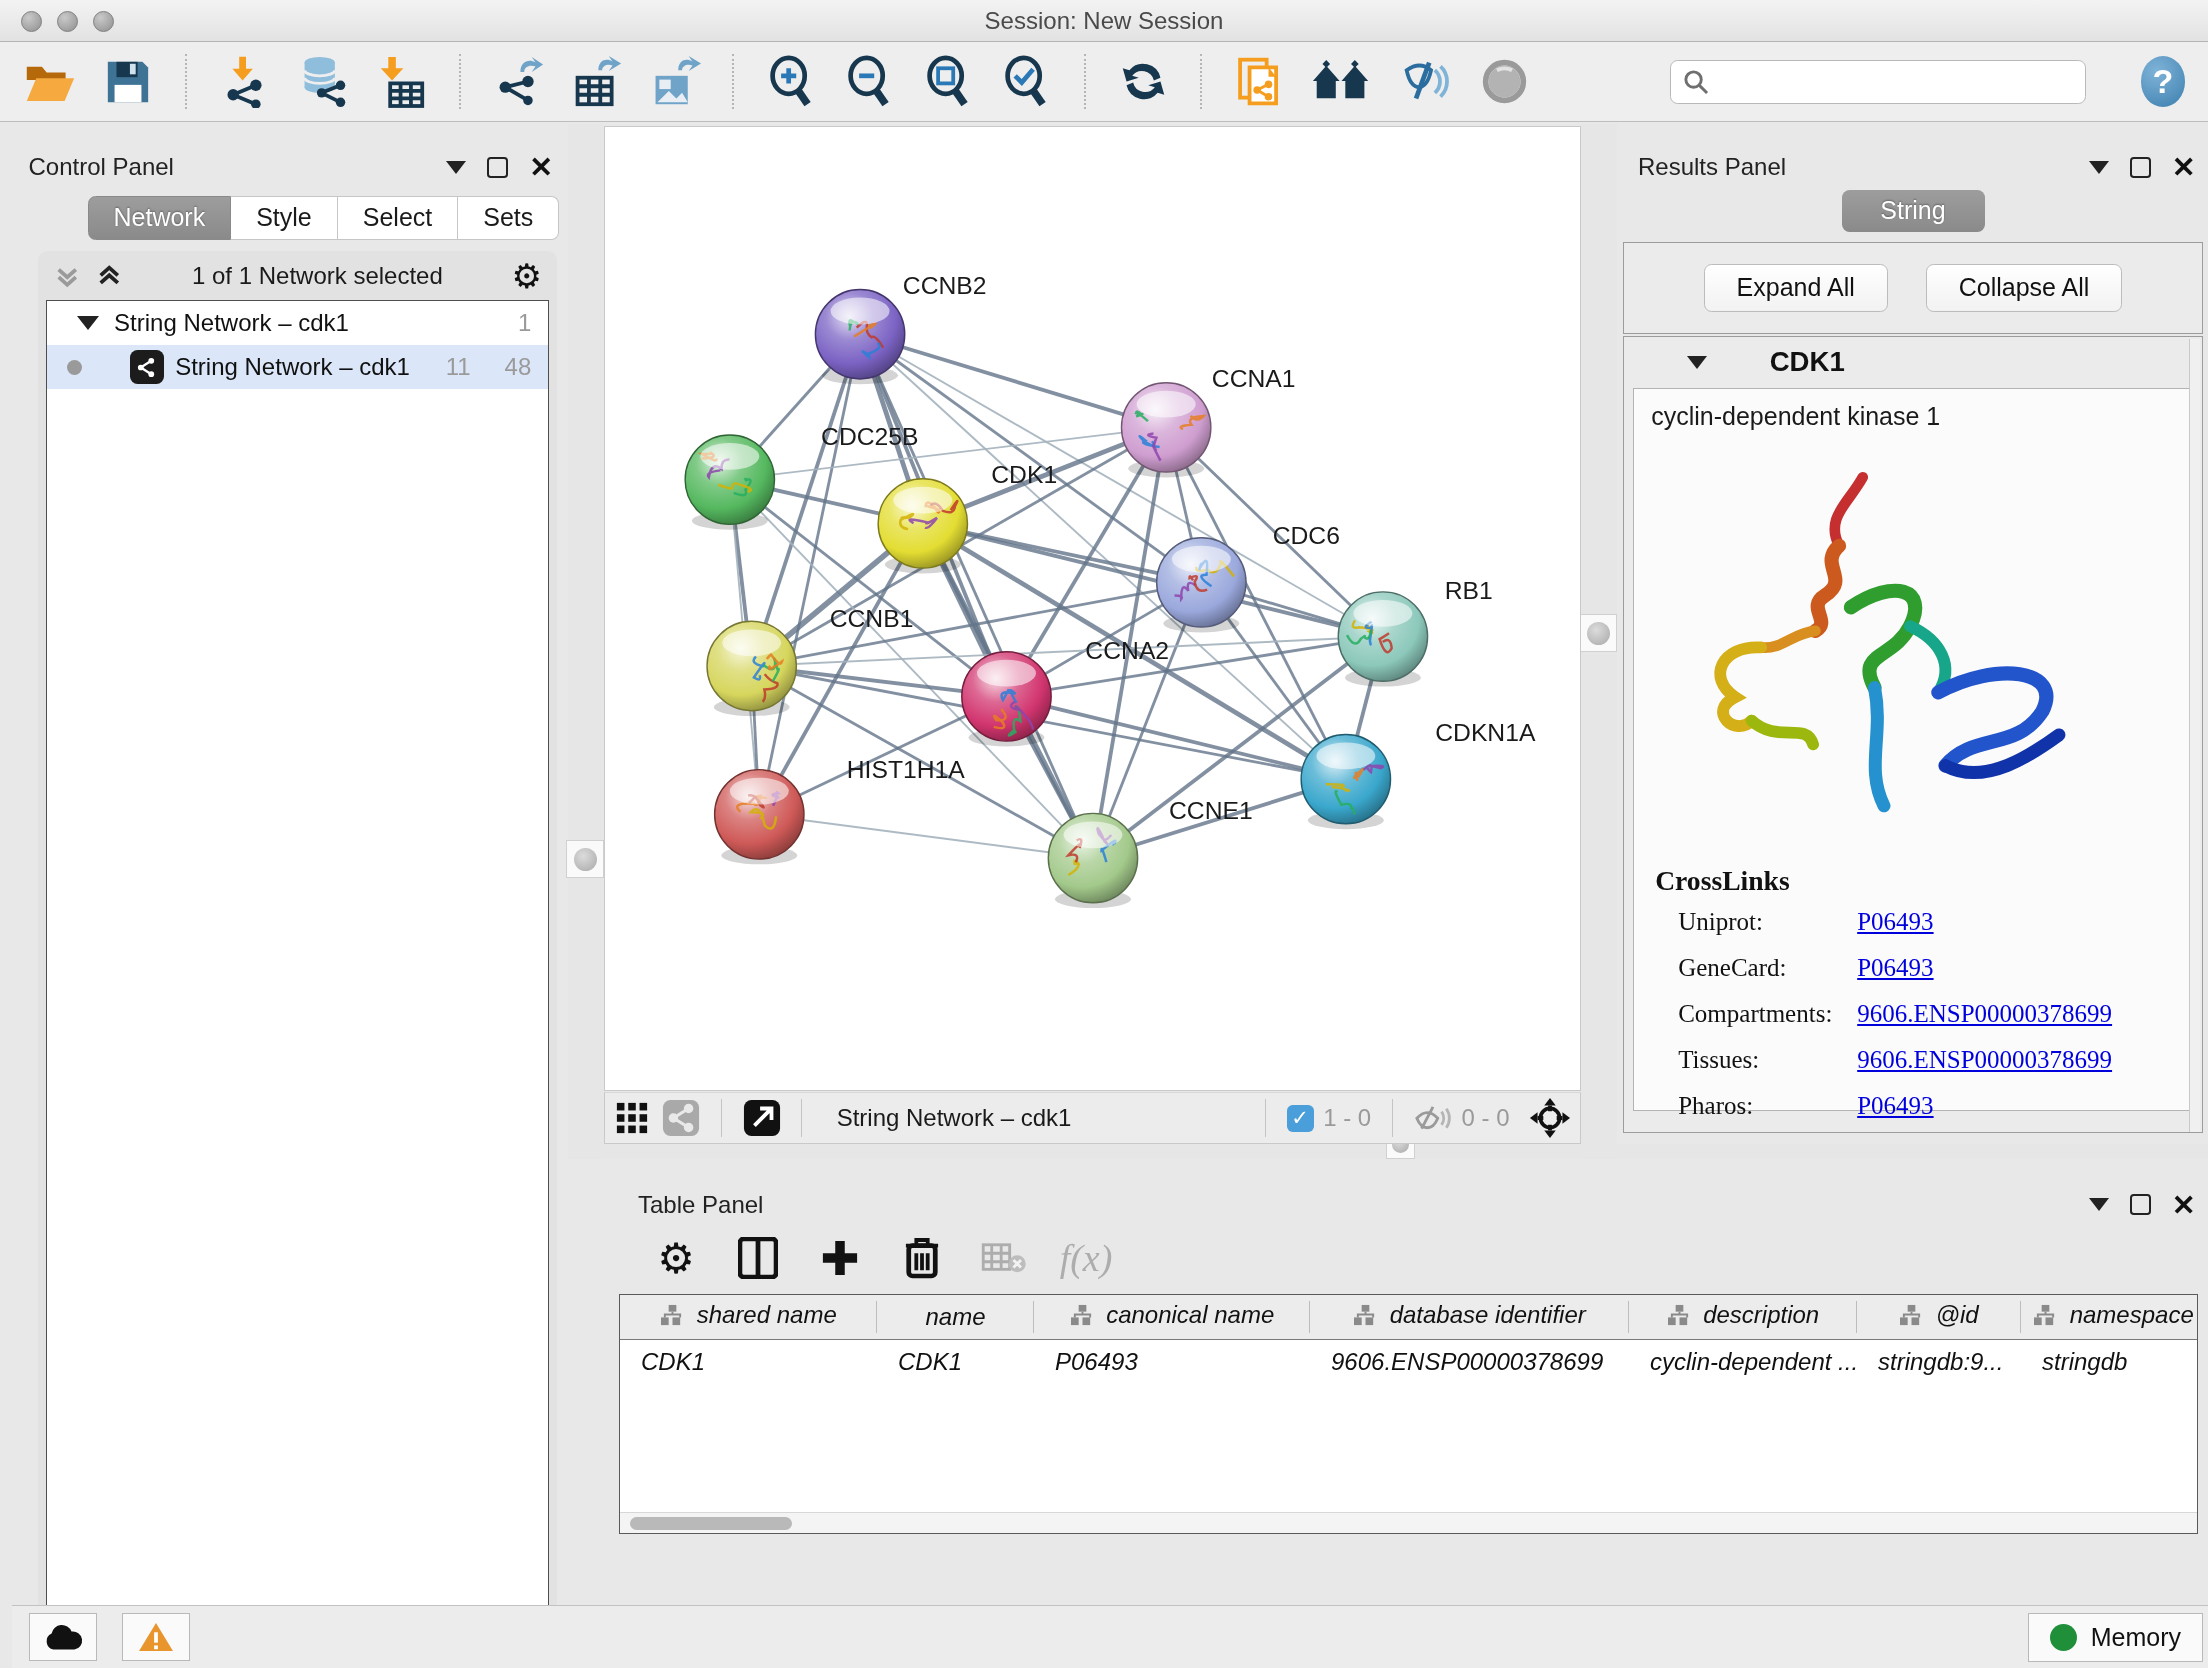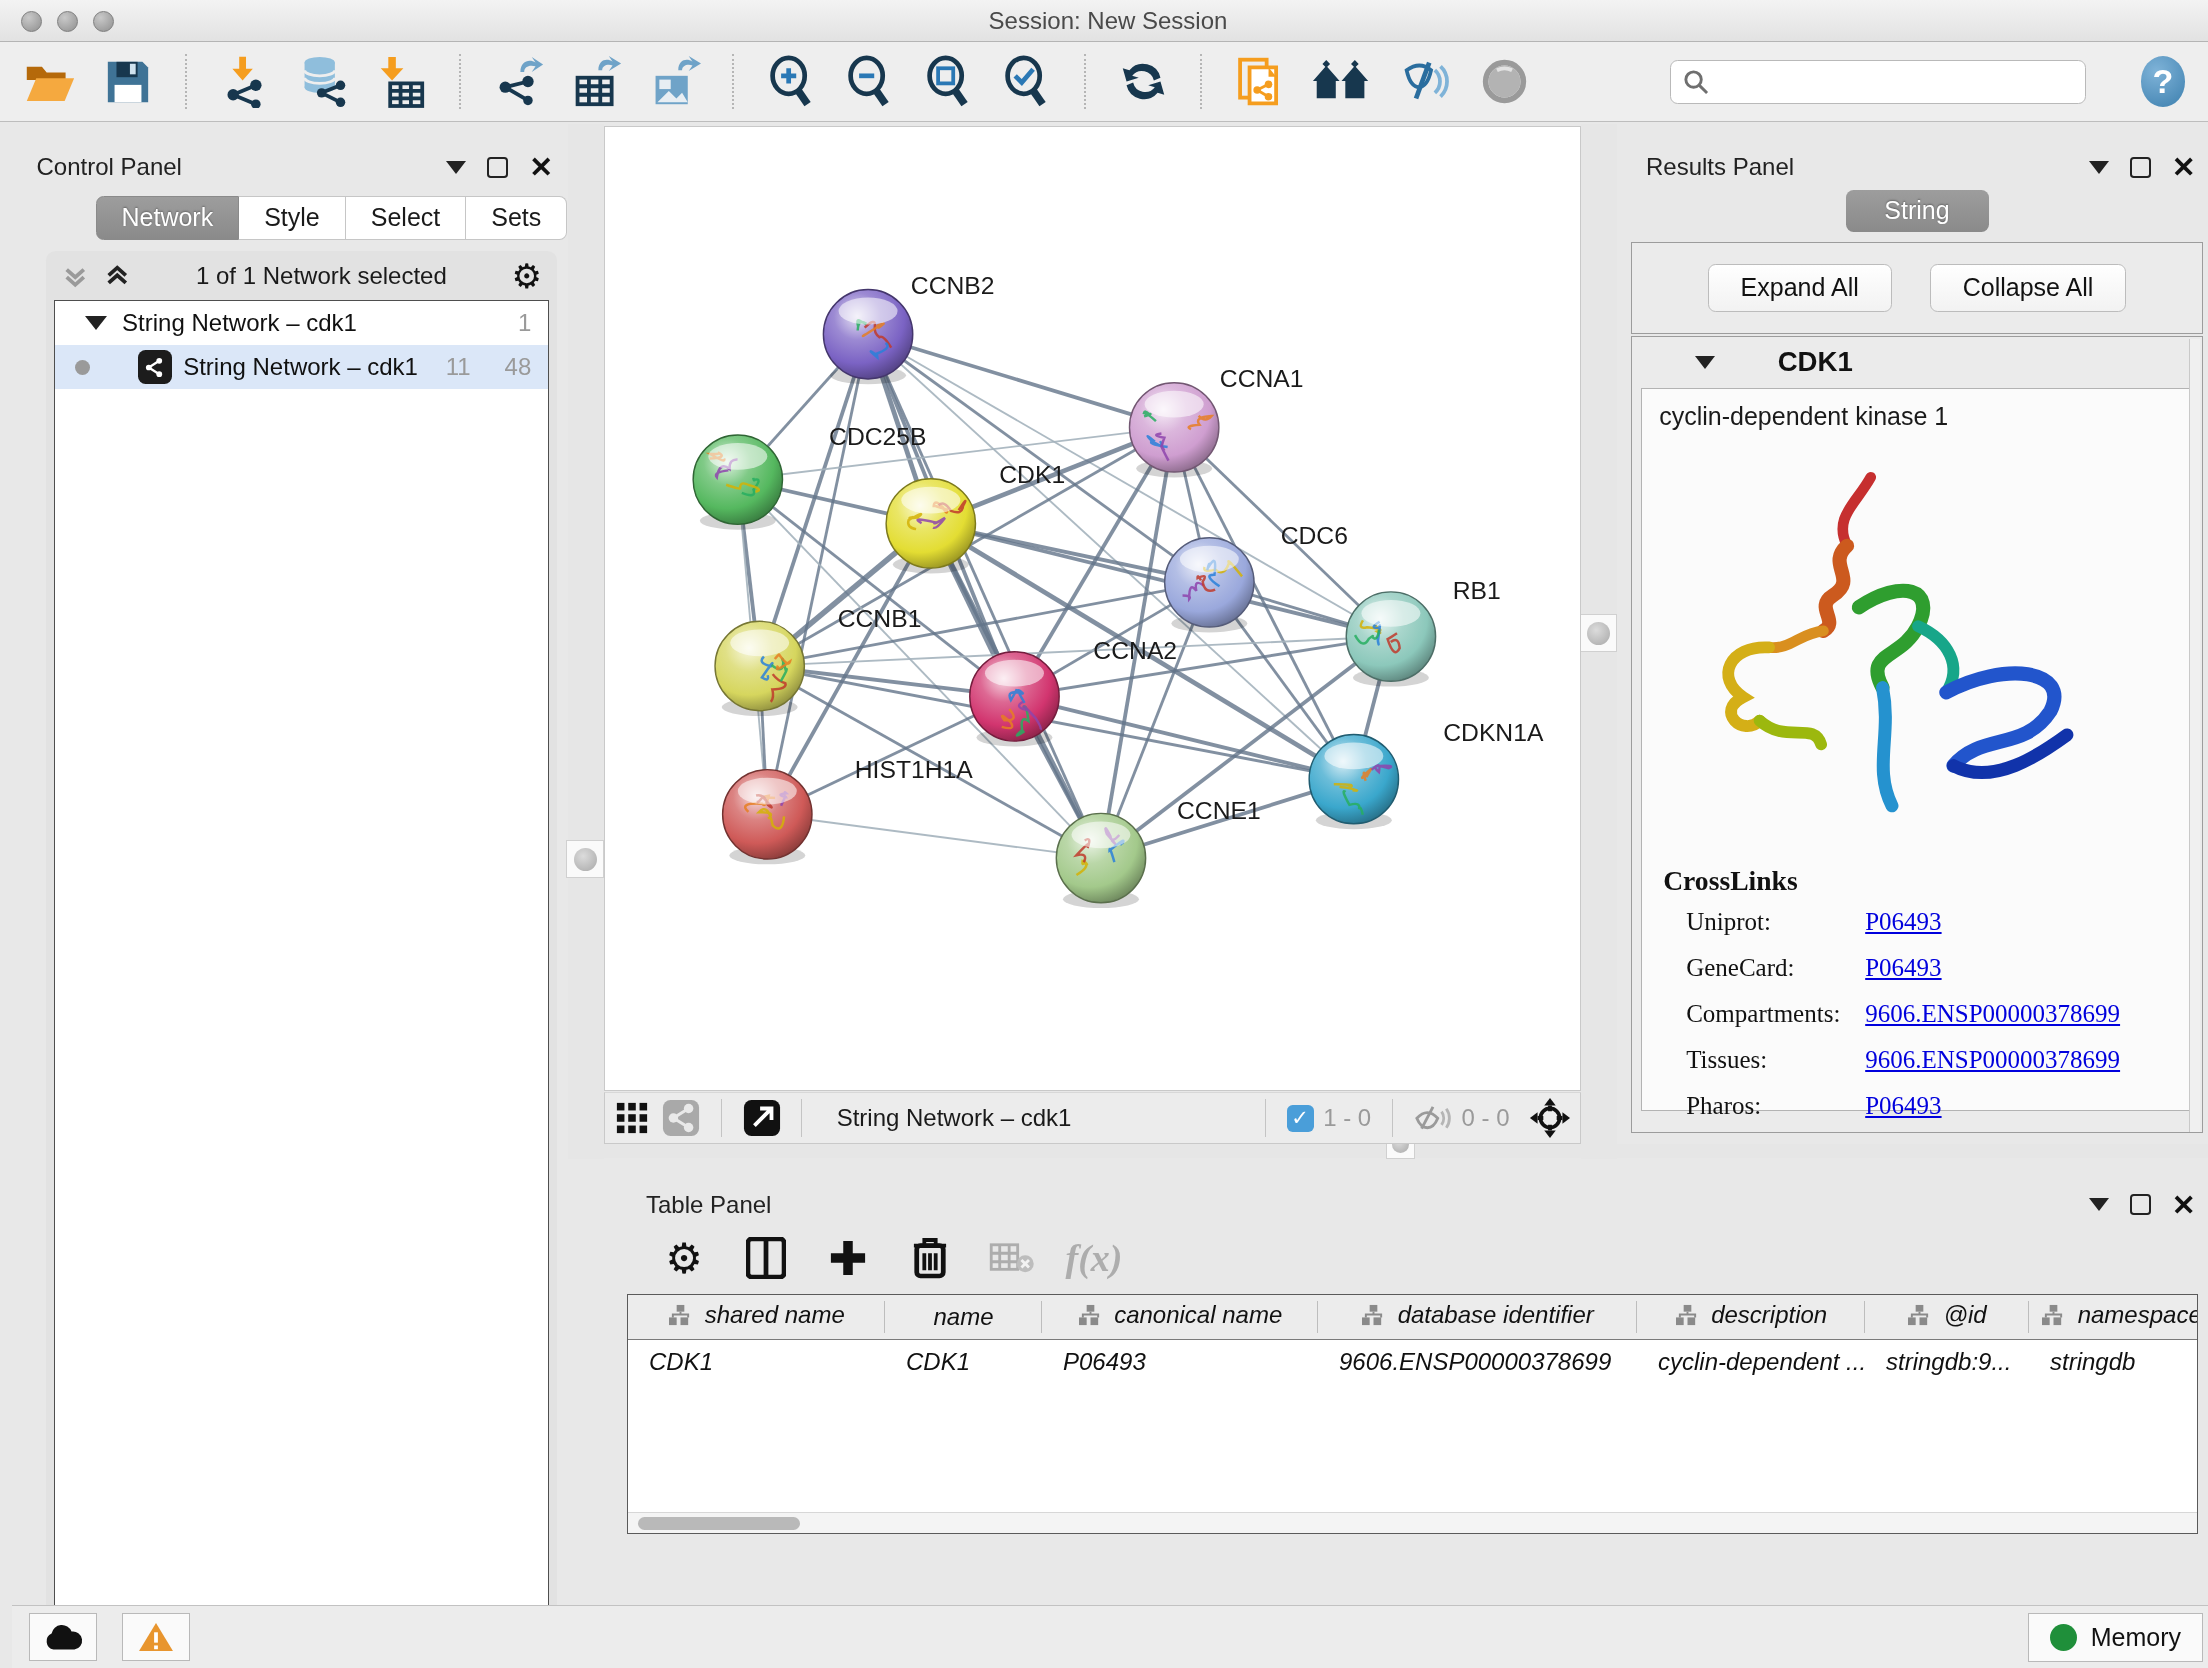--- a/index.html
+++ b/index.html
@@ -2,21 +2,21 @@
 <html style="font-size:15px"><head>
 <meta charset="utf-8">
 <style>
   * { margin:0; padding:0; box-sizing:border-box; }
   html,body { width:2208px; height:1668px; }
   body {
     font-family:"Liberation Sans", sans-serif;
     background:#e8e8e8; position:relative; overflow:hidden;
     -webkit-font-smoothing:antialiased;
   }
-  .abs { position:absolute;padding-left:8px; }
+  .abs { position:absolute; }
 
   
   .titlebar {
     left:0; top:0; width:2208px; height:42px;
     background:linear-gradient(#f3f3f3,#e2e2e2);
     border-bottom:1px solid #b4b4b4;
     display:flex; align-items:center; justify-content:center;
   }
   .traffic { position:absolute; left:21px; top:10.5px; display:flex; gap:15px; }
   .traffic span { width:21px; height:21px; border-radius:50%;
@@ -795,21 +795,21 @@
       <svg width="46" height="34" viewBox="0 0 48 36" opacity="0.45">
         <g stroke="#666" stroke-width="3" fill="none">
           <rect x="2" y="4" width="28" height="26"></rect>
             <path d="M2 13 h28 M2 22 h28 M11 4 v26 M21 4 v26"></path>
         </g>
         <circle cx="38" cy="24" r="9" fill="#8a8a8a"></circle>
         <path d="M34 20 l8 8 M42 20 l-8 8" stroke="#fff" stroke-width="3"></path>
       </svg>
     </div>
     <div class="tb-btn">
-      <span style="font-family:'Liberation Serif',serif; font-style:italic; font-size:38px; color:#adadad;font-weight:bold;">f(x)</span>
+      <span style="font-family:'Liberation Serif',serif; font-style:italic; font-size:38px; color:#adadad;">f(x)</span>
     </div>
   </div>
   <div class="tbl-box">
     <table class="grid">
       <colgroup>
         <col style="width:257px">
           <col style="width:157px">
           <col style="width:276px">
         <col style="width:319px">
           <col style="width:228px">

